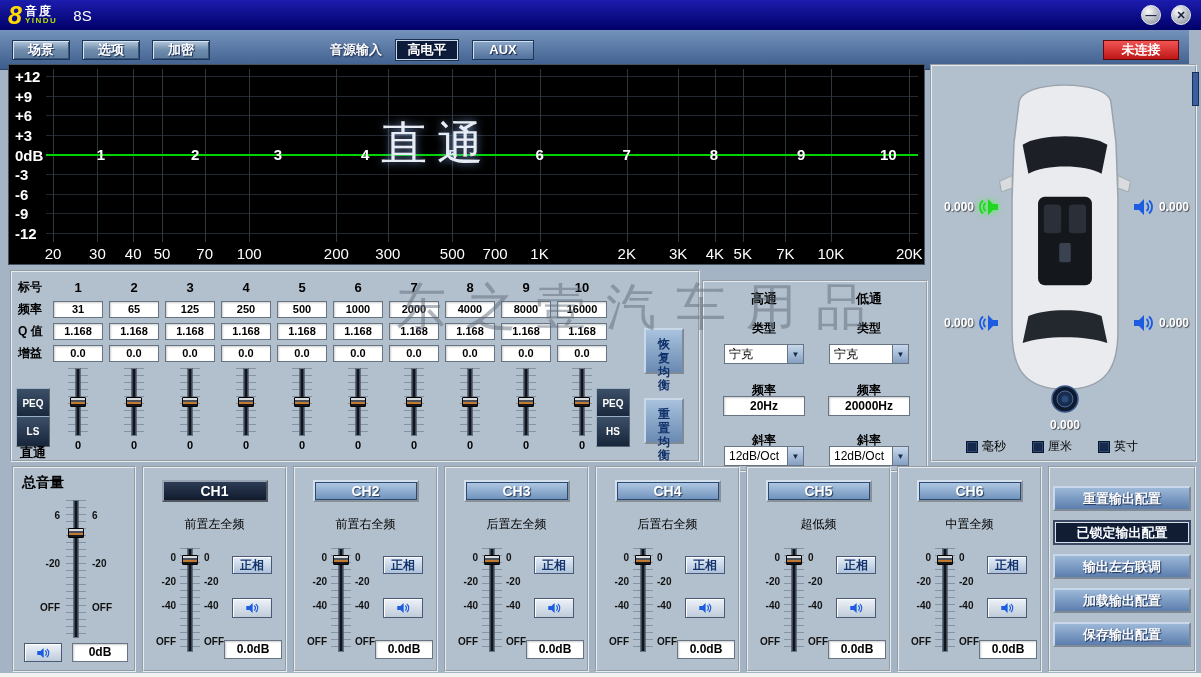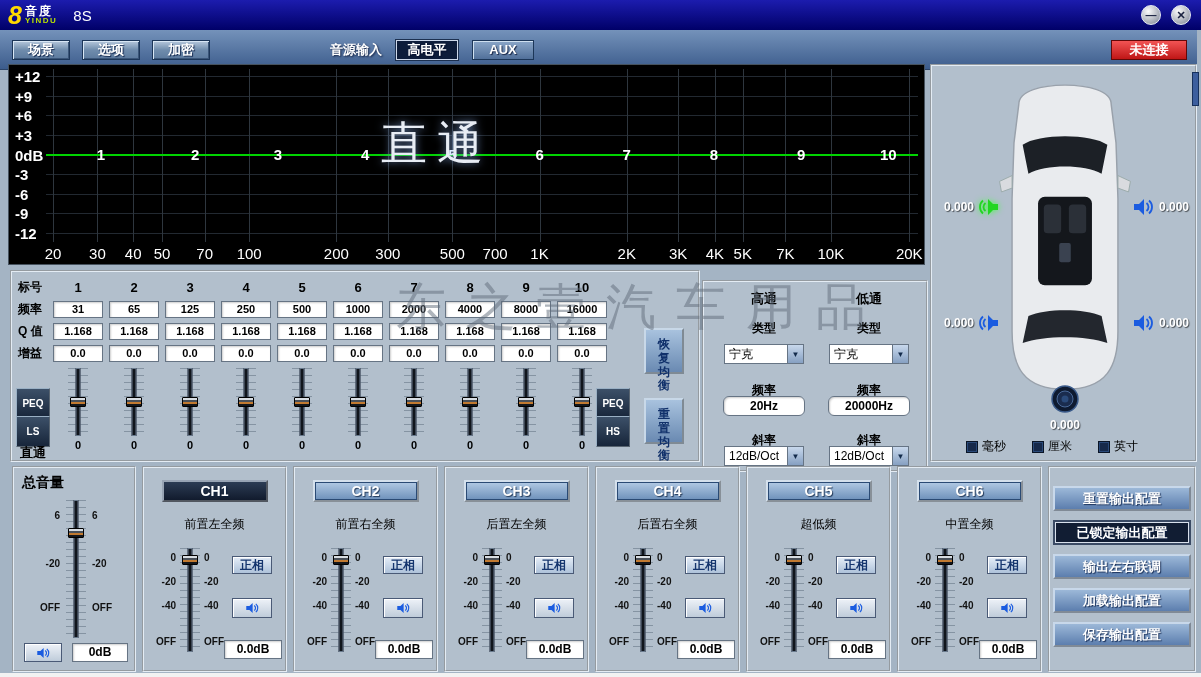--- a/index.html
+++ b/index.html
@@ -15,21 +15,21 @@
   .logocn { color:#ffffff; font-size:12px; font-weight:bold; letter-spacing:2px; }
   .logoen { color:#b8e000; font-size:8px; font-weight:bold; letter-spacing:1.5px; }
   .model { color:#ffffff; font-size:15px; margin-left:16px; }
   .winbtns { margin-left:auto; display:flex; gap:10px; margin-right:10px; }
   .winbtn { width:20px; height:20px; border-radius:50%;
     background:radial-gradient(circle at 35% 30%, #fdfdfd, #9aa0ac 75%);
     border:1px solid #e6eaf2; color:#1a2240; font-size:11px; font-weight:bold;
     display:flex; align-items:center; justify-content:center; cursor:pointer; line-height:1; }
 
   
-  .toolbar { position:absolute; top:30px; left:0; right:4px; height:40px;
+  .toolbar { position:absolute; top:30px; left:0; right:12px; height:40px;
     background:linear-gradient(180deg,#7492ba,#3c5c8c); display:flex; align-items:center;
     border-bottom:1px solid #2c4468; }
   .tbtn { width:58px; height:20px; margin-left:12px; font-size:13px; font-weight:bold; color:#fff;
     background:linear-gradient(180deg,#b6c8dc,#70префa0 50%,#5c7a9e);
     background:linear-gradient(180deg,#b6c8dc,#6f8cac 50%,#5c7a9e);
     border:1px solid #1c3658; box-shadow:inset 1px 1px 0 #d8e6f4, inset -1px -1px 0 #3a5578;
     text-shadow:1px 1px 1px rgba(0,20,60,.85); cursor:pointer; }
   .srclabel { margin-left:120px; color:#fff; font-size:13px; font-weight:bold;
     text-shadow:1px 1px 2px rgba(0,10,40,.8); }
   .srcbtn { width:62px; height:20px; margin-left:14px; font-size:13px; font-weight:bold; color:#fff;
@@ -100,21 +100,21 @@
   .xcol { position:absolute; top:0; bottom:0; width:100px; }
   .xcol.hp { left:10px; } .xcol.lp { left:115px; }
   .xtitle { position:absolute; top:8px; width:100%; text-align:center; font-size:13px; font-weight:bold; color:#000; }
   .xlabel { position:absolute; width:100%; text-align:center; font-size:12px; font-weight:bold; color:#000; }
   .dd { position:absolute; left:10px; width:80px; height:20px; background:#fff; border:1px solid #667484;
     display:flex; align-items:center; cursor:pointer; }
   .dd .ddtxt { flex:1; font-size:12px; padding-left:4px; color:#000; white-space:nowrap; overflow:hidden; }
   .dd .ddarrow { width:16px; height:100%; background:linear-gradient(180deg,#c8d8ec,#86a0c2);
     border-left:1px solid #667484; font-size:8px; color:#122a4a;
     display:flex; align-items:center; justify-content:center; }
-  .xinput { position:absolute; left:9px; width:82px; height:20px; font-size:12px; line-height:18px;border-radius:6px; }
+  .xinput { position:absolute; left:9px; width:82px; height:20px; font-size:12px; line-height:18px; }
 
   
   .car-panel { position:absolute; left:930px; top:64px; width:267px; height:398px; }
   .car-svg { position:absolute; left:56px; top:10px; width:154px; height:332px; }
   .spk { position:absolute; width:22px; height:22px; color:#1b5ce0; }
   .spk svg { width:100%; height:100%; }
   .spk.left { transform:scaleX(-1); }
   .spk.green { color:#22d622; filter:drop-shadow(0 0 3px #4f4); }
   .delayval { position:absolute; color:#fff; font-size:12px; font-weight:bold;
     text-shadow:1px 1px 1px rgba(0,0,0,.6); }

